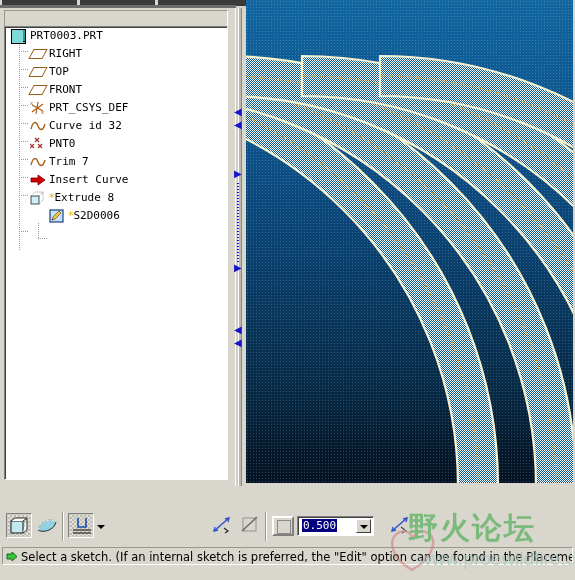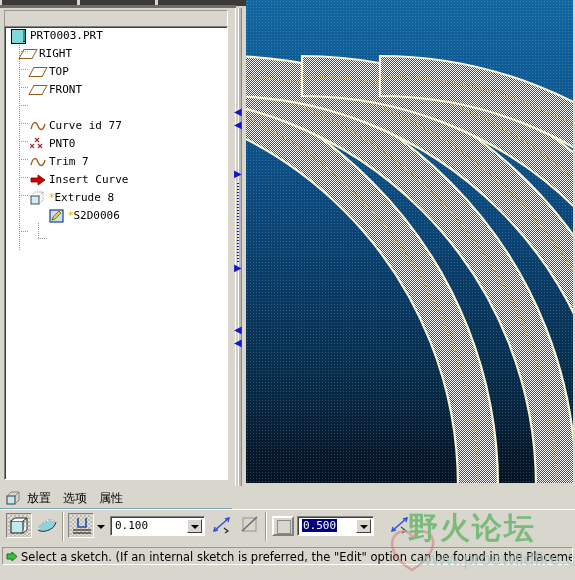--- a/index.html
+++ b/index.html
@@ -183,39 +183,54 @@
       <div class="hline" style="top:150px"></div>
       <div class="hline" style="top:168px"></div>
       <div class="hline" style="top:204px"></div>
       <div class="vline2"></div>
       <div class="hline2"></div>
 
       <div class="tnode" style="left:6px;top:0px">
         <span class="ticon"><i class="ic-part" style="position:absolute;left:0;top:0"></i></span><span class="lbl">PRT0003.PRT</span>
       </div>
 
-      <div class="tnode" style="left:15px;top:18px">
+      <div class="tnode" style="left:25px;top:18px">
         <span class="ticon"><i class="ic-plane" style="position:absolute;left:1px;top:0"></i></span><span class="lbl">RIGHT</span>
       </div>
 
       <div class="tnode" style="left:25px;top:36px">
         <span class="ticon"><i class="ic-plane" style="position:absolute;left:1px;top:0"></i></span><span class="lbl">TOP</span>
       </div>
 
       <div class="tnode" style="left:25px;top:54px">
         <span class="ticon"><i class="ic-plane" style="position:absolute;left:1px;top:0"></i></span><span class="lbl">FRONT</span>
       </div>
 
+      <div class="tnode" style="left:25px;top:72px">
+        <span class="ticon">
+          <svg width="16" height="14" viewBox="0 0 16 14" style="position:absolute;left:0;top:0">
+            <g stroke="#a8621c" stroke-width="1.2" fill="none">
+              <line x1="2" y1="11" x2="13" y2="3"></line>
+                <line x1="8" y1="1" x2="6" y2="13"></line>
+              <line x1="2" y1="4" x2="13" y2="10"></line>
+            </g>
+            <g fill="#a8621c" font-size="6" font-family="sans-serif">
+              <text x="0" y="4">x</text>
+                <text x="11" y="13">x</text>
+            </g>
+          </svg>
+        </span><span class="lbl">PRT_CSYS_DEF</span>
+      </div>
 
       <div class="tnode" style="left:25px;top:90px">
         <span class="ticon">
           <svg width="16" height="14" viewBox="0 0 16 14" style="position:absolute;left:0;top:0">
             <path d="M1 10 C 3 2, 6 2, 8 7 S 13 12, 15 5" stroke="#a8621c" stroke-width="1.4" fill="none"></path>
           </svg>
-        </span><span class="lbl">Curve id 77</span>
+        </span><span class="lbl">Curve id 32</span>
       </div>
 
       <div class="tnode" style="left:25px;top:108px">
         <span class="ticon">
           <svg width="16" height="14" viewBox="0 0 16 14" style="position:absolute;left:0;top:0">
             <g stroke="#a83232" stroke-width="1.2">
               <line x1="5" y1="1" x2="9" y2="5"></line>
                 <line x1="9" y1="1" x2="5" y2="5"></line>
               <line x1="0" y1="7" x2="4" y2="11"></line>
                 <line x1="4" y1="7" x2="0" y2="11"></line>
@@ -319,34 +334,20 @@
           <path d="M -60 -20 A 410 410 0 0 1 350 390" transform="translate(194,96)" fill="none" stroke="#e0a030" stroke-width="1.1" stroke-dasharray="5,4"></path>
         </g>
       </g>
     </svg>
     <div class="gfx-right-edge"></div>
   </div>
   <div class="gfx-bottom-edge"></div>
 
   <div class="dashboard">
 
-    <div class="menurow">
-      <div class="menu-icon">
-        <svg width="16" height="14" viewBox="0 0 16 14">
-          <rect x="1" y="5" width="8" height="8" fill="#bfeaf0" stroke="#3a3a3a" stroke-width="1"></rect>
-          <path d="M1 5 L5 1 L13 1 L9 5" fill="none" stroke="#7a7a7a" stroke-width="0.9"></path>
-          <path d="M13 1 L13 9 L9 13" fill="none" stroke="#7a7a7a" stroke-width="0.9"></path>
-        </svg>
-      </div>
-      <div class="menu-item" style="left:27px">放置</div>
-      <div class="menu-item" style="left:63px">选项</div>
-      <div class="menu-item" style="left:99px">属性</div>
-      <div class="menu-underline"></div>
-      <div class="menu-underline2"></div>
-    </div>
 
     <div class="toolrow">
 
       <div class="tbtn sunken" style="left:6px">
         <span class="checker"></span>
         <svg width="20" height="18" viewBox="0 0 20 18" style="position:absolute;left:2px;top:3px">
           <rect x="2" y="4" width="12" height="12" fill="#bfe9ef" stroke="#2b2b2b" stroke-width="1.1"></rect>
           <path d="M2 4 L6 1 L18 1 L14 4" fill="#ffffff" stroke="#2b2b2b" stroke-width="1"></path>
           <path d="M18 1 L18 13 L14 16" fill="#ffffff" stroke="#2b2b2b" stroke-width="1"></path>
         </svg>
@@ -363,24 +364,20 @@
       <div class="tbtn sunken" style="left:68px">
         <span class="checker"></span>
         <svg width="22" height="20" viewBox="0 0 22 20" style="position:absolute;left:2px;top:2px">
           <line x1="2" y1="14" x2="20" y2="14" stroke="#2b2b2b" stroke-width="1.2"></line>
           <line x1="2" y1="17" x2="20" y2="17" stroke="#2b2b2b" stroke-width="1.2"></line>
           <path d="M7 2 L7 11 L15 11 L15 2" fill="none" stroke="#1b4fa8" stroke-width="1.6"></path>
         </svg>
       </div>
       <div class="dropcaret" style="left:97px;top:13px"></div>
 
-      <div class="combo" style="left:110px;top:6px;width:95px">
-        <span class="txt">0.100</span>
-        <span class="dd"></span>
-      </div>
 
       <div class="tbtn" style="left:209px">
         <svg width="20" height="18" viewBox="0 0 20 18" style="position:absolute;left:3px;top:4px">
           <line x1="2" y1="14" x2="17" y2="1" stroke="#3355cc" stroke-width="1.6"></line>
           <path d="M13 2 L17 1 L16 5" fill="none" stroke="#3355cc" stroke-width="1.4"></path>
           <path d="M3 10 L2 14 L6 13" fill="none" stroke="#3355cc" stroke-width="1.4"></path>
           <path d="M12 11 L16 14 L13 16" fill="none" stroke="#2b2b2b" stroke-width="1.2"></path>
         </svg>
       </div>
 

